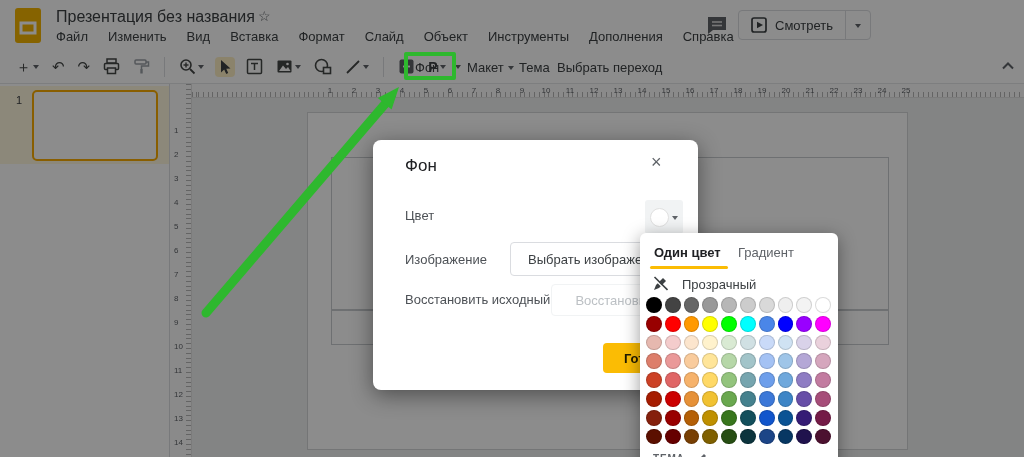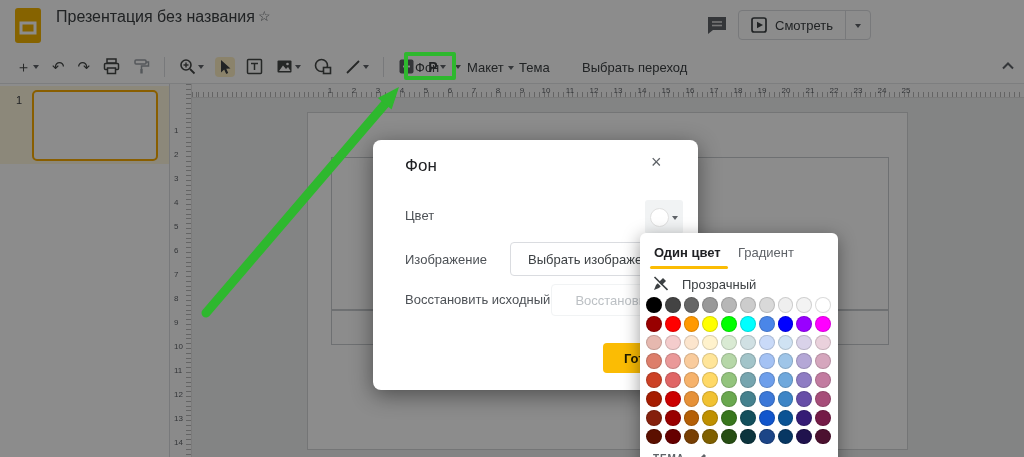--- a/index.html
+++ b/index.html
@@ -110,20 +110,32 @@
 
 <div class="screen">
 
   <div class="topbar">
     <svg class="logo" viewBox="0 0 28 37">
       <rect x="1" y="1" width="26" height="35" rx="3" fill="#f4b400"></rect>
       <rect x="7" y="16" width="14" height="10" fill="none" stroke="#fff" stroke-width="3"></rect>
     </svg>
     <div class="doc-title">Презентация без названия</div>
     <div class="star">☆</div>
+    <div class="menubar">
+        <span class="menu-item">Файл</span>
+        <span class="menu-item">Изменить</span>
+        <span class="menu-item">Вид</span>
+        <span class="menu-item">Вставка</span>
+        <span class="menu-item">Формат</span>
+        <span class="menu-item">Слайд</span>
+        <span class="menu-item">Объект</span>
+        <span class="menu-item">Инструменты</span>
+        <span class="menu-item">Дополнения</span>
+        <span class="menu-item">Справка</span>
+      </div>
 
     <svg class="comment-top" viewBox="0 0 24 24">
       <path d="M3 4 h18 v13 h-13 l-5 4 z" fill="#5f6368"></path>
       <line x1="7" y1="9" x2="17" y2="9" stroke="#d9d9d9" stroke-width="1.6"></line>
       <line x1="7" y1="12.5" x2="17" y2="12.5" stroke="#d9d9d9" stroke-width="1.6"></line>
     </svg>
 
     <div class="present-group">
       <div class="present-main">
         <svg width="16" height="16" viewBox="0 0 16 16">
@@ -225,21 +237,21 @@
     <div class="txtbtn" style="left:409px;">
       <span>Фон</span>
     </div>
     <div class="txtbtn" style="left:461px;">
       <span>Макет</span>
       <span class="caret"></span>
     </div>
     <div class="txtbtn" style="left:513px;">
       <span>Тема</span>
     </div>
-    <div class="txtbtn" style="left:551px;margin-left:25px;">
+    <div class="txtbtn" style="left:551px;">
       <span>Выбрать переход</span>
     </div>
 
     <svg class="collapse-btn" width="16" height="16" viewBox="0 0 16 16">
       <polyline points="3,10.5 8,5.5 13,10.5" fill="none" stroke="#5f6368" stroke-width="2"></polyline>
     </svg>
   </div>
 
   <div class="filmstrip">
     <div class="film-sel">

